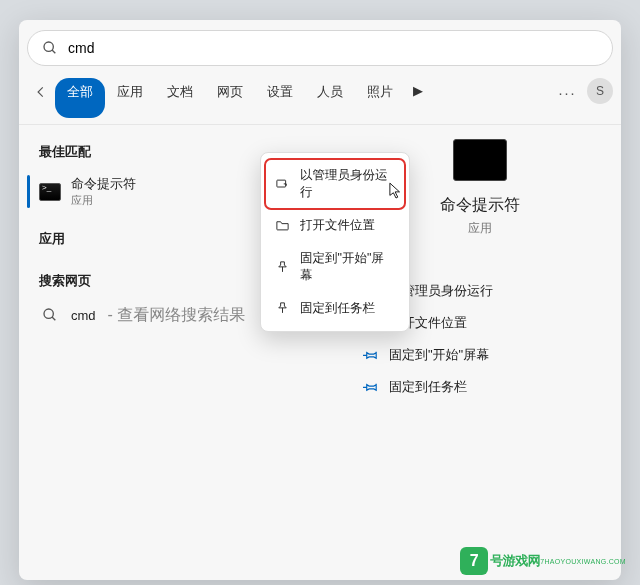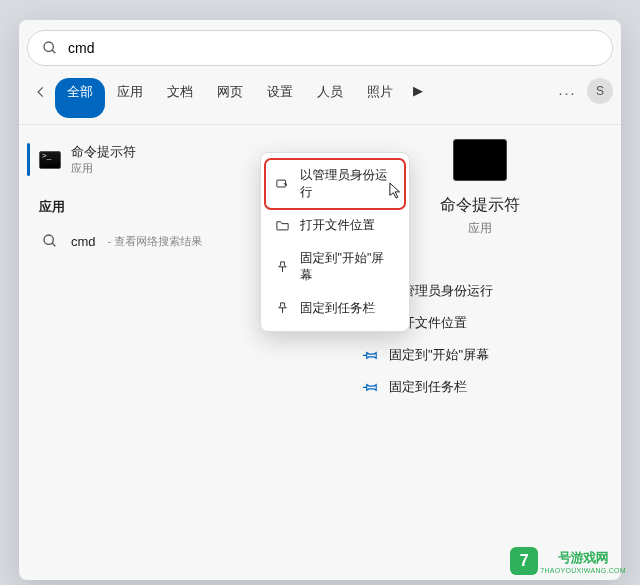--- a/index.html
+++ b/index.html
@@ -25,37 +25,37 @@
 .row .txt{font-size:13px;color:#222}
 .row .sub{font-size:11px;color:#777}
 .row.selected{position:relative}
 .row.selected::before{content:"";position:absolute;left:0;top:6px;bottom:6px;width:3px;background:#0067c0;border-radius:2px}
 .cmd-icon{width:22px;height:18px;background:linear-gradient(#1a1a1a,#000);border:1px solid #555;border-radius:2px;position:relative}
 .cmd-icon::after{content:">_";position:absolute;left:2px;top:-1px;font-size:8px;color:#eee}
 .reg-icon{width:20px;height:20px;background:linear-gradient(135deg,#7fc8f0,#2b7fb8);border-radius:3px;position:relative}
 .reg-icon::after{content:"";position:absolute;right:-1px;bottom:-1px;width:10px;height:10px;background:#f5b949;border-radius:2px}
 .search-sm{width:16px;height:16px}
 .stretch .txt{display:flex;flex-direction:column}
-.web-row .extra{font-size:11px;color:#888;margin-left:2px}
+.web-row .extra{font-size:16px;color:#888;margin-left:2px}
 .preview{display:flex;flex-direction:column;align-items:center;padding:6px 0 10px}
 .preview .big{width:54px;height:42px;background:#000;border:1px solid #444;border-radius:3px;margin-bottom:14px}
 .preview .title{font-size:16px;color:#222;margin-bottom:4px}
 .preview .sub{font-size:12px;color:#777}
 .act{display:flex;align-items:center;gap:10px;padding:7px 8px;font-size:13px;color:#222;border-radius:4px;cursor:pointer}
 .act svg{width:16px;height:16px;flex:none}
 
 .ctx{position:absolute;left:260px;top:152px;width:150px;background:#fff;border:1px solid #ddd;border-radius:8px;box-shadow:0 8px 24px rgba(0,0,0,.18);padding:6px 4px}
 .ctx .item{display:flex;align-items:center;gap:10px;padding:8px 10px;font-size:12.5px;color:#222;border-radius:6px;cursor:pointer}
 .ctx .item svg{width:15px;height:15px;flex:none}
 .ctx .item.hl{outline:2px solid #e0342f;outline-offset:-1px;border-radius:6px}
 .cursor{position:absolute;left:389px;top:182px;pointer-events:none}
 .cursor svg{width:14px;height:18px}
 .watermark{position:absolute;right:14px;bottom:10px;display:flex;align-items:center;gap:2px}
 .wm-badge{background:#2fb05a;color:#fff;font-size:16px;font-weight:800;width:28px;height:28px;border-radius:6px;display:flex;align-items:center;justify-content:center}
-.wm-text{display:flex;flex-direction:column;align-items:center}
+.wm-text{display:flex;flex-direction:row;align-items:center}
 .wm-text .a{font-size:13px;font-weight:700;color:#2fb05a;letter-spacing:-.5px}
 .wm-text .b{font-size:7px;color:#2fb05a;letter-spacing:.3px}
 </style>
 </head>
 <body>
 
 <div class="window">
 
   <div class="searchbar">
     <svg viewBox="0 0 24 24" fill="none" stroke="#555" stroke-width="2">
@@ -79,32 +79,34 @@
     <div class="tab">人员</div>
     <div class="tab">照片</div>
     <div class="tab" style="padding:5px 8px">▶</div>
     <div class="spacer"></div>
     <div class="more">···</div>
     <div class="avatar">S</div>
   </div>
 
   <div class="content">
     <div class="left">
+      <div class="section-h">最佳匹配</div>
       <div class="row selected stretch">
         <div class="ic">
             <div class="cmd-icon"></div>
           </div>
         <div class="txt">
           <span>命令提示符</span>
           <span class="sub">应用</span>
         </div>
       </div>
 
       <div class="section-h" style="margin-top:10px">应用</div>
 
+      <div class="section-h" style="margin-top:10px">搜索网页</div>
       <div class="row web-row">
         <div class="ic">
           <svg class="search-sm" viewBox="0 0 24 24" fill="none" stroke="#555" stroke-width="2">
               <circle cx="10" cy="10" r="7"></circle>
               <line x1="20" y1="20" x2="15" y2="15"></line>
             </svg>
         </div>
         <span class="txt">cmd</span>
         <span class="extra"> - 查看网络搜索结果</span>
       </div>

